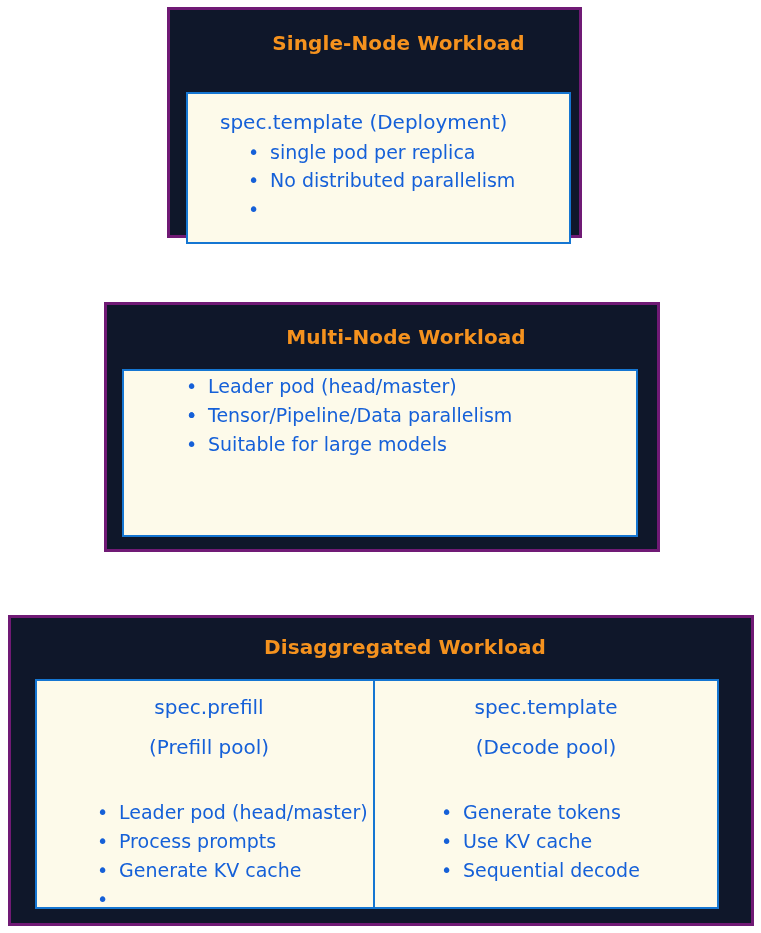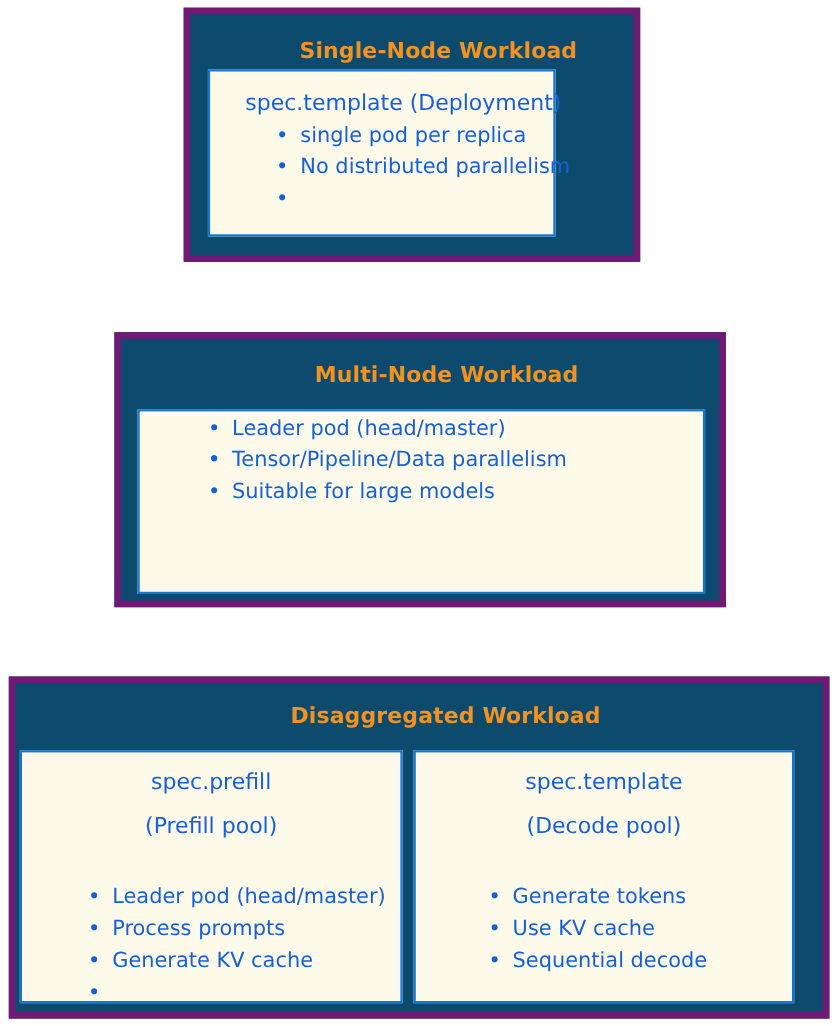--- a/index.html
+++ b/index.html
@@ -17,22 +17,22 @@
 
   .diagram {
     position: absolute;
     inset: 0;
   }
 
   
   .card {
     position: absolute;
     box-sizing: border-box;
-    background: #0c4a6e;
-    border: 6px solid #701a75;
+    background: #0f172a;
+    border: 3px solid #701a75;
     padding-left: 48px;
   }
 
   .card-title {
     color: #f5921e;
     font-weight: bold;
     font-size: 20px;
     text-align: center;
     letter-spacing: 0.1px;
     line-height: 1.1;
@@ -74,35 +74,35 @@
     left: 2px;
     top: 0;
     color: #1560d8;
     font-size: 19px;
     line-height: 1.52;
   }
 
   
   #card-single { left: 167px; top: 7px; width: 415px; height: 231px; }
   #card-single .card-title { margin-top: 22px; }
-  #panel-single { left: 16px; top: 50px; width: 316px; height: 152px; }
+  #panel-single { left: 16px; top: 82px; width: 385px; height: 152px; }
   #panel-single .spec-head { margin: 16px 0 0 32px; }
   #panel-single .bullets { margin: 2px 0 0 58px; }
 
   
   #card-multi { left: 104px; top: 302px; width: 556px; height: 250px; }
   #card-multi .card-title { margin-top: 21px; }
   #panel-multi { left: 15px; top: 64px; width: 516px; height: 168px; }
   #panel-multi .spec-head { margin: 13px 0 0 31px; }
   #panel-multi .bullets { margin: 1px 0 0 60px; }
 
   
   #card-disagg { left: 8px; top: 615px; width: 746px; height: 311px; }
   #card-disagg .card-title { margin-top: 18px; }
-  #panel-prefill { left: 4px; top: 61px; width: 348px; height: 230px; }
+  #panel-prefill { left: 24px; top: 61px; width: 348px; height: 230px; }
   #panel-decode  { left: 362px; top: 61px; width: 346px; height: 230px; }
   #panel-prefill .spec-head,
   #panel-decode  .spec-head { margin-top: 14px; }
   #panel-prefill .bullets { margin: 38px 0 0 58px; }
   #panel-decode  .bullets { margin: 38px 0 0 64px; }
 </style>
 </head>
 <body>
 
 <div class="diagram">

